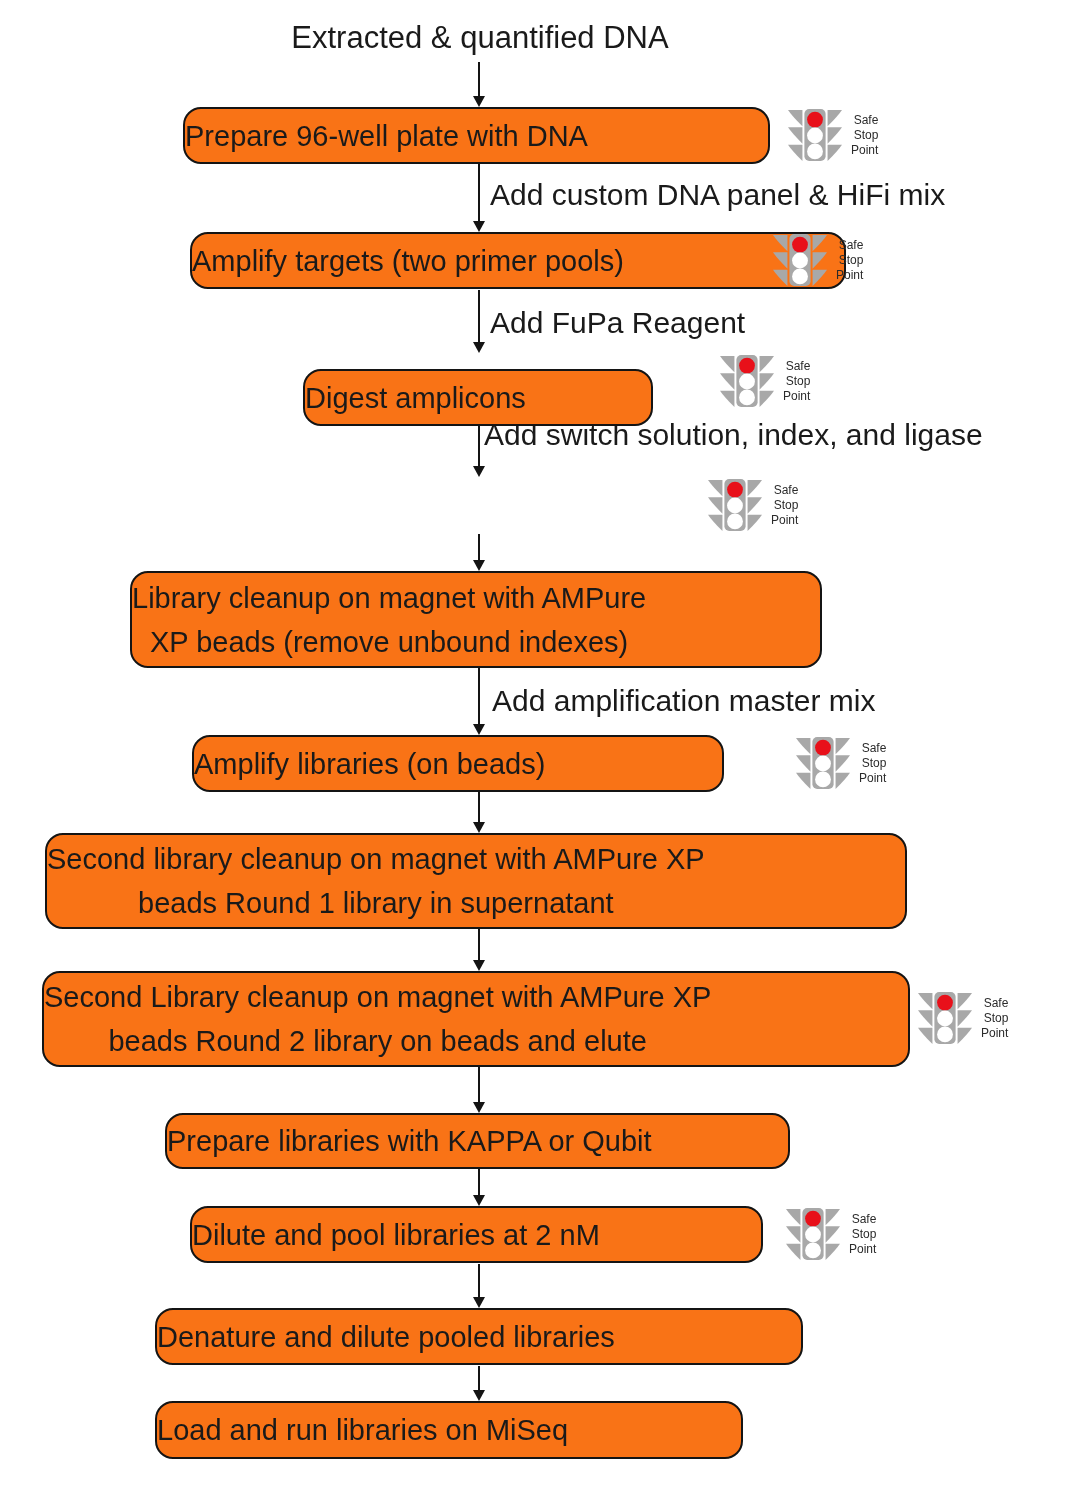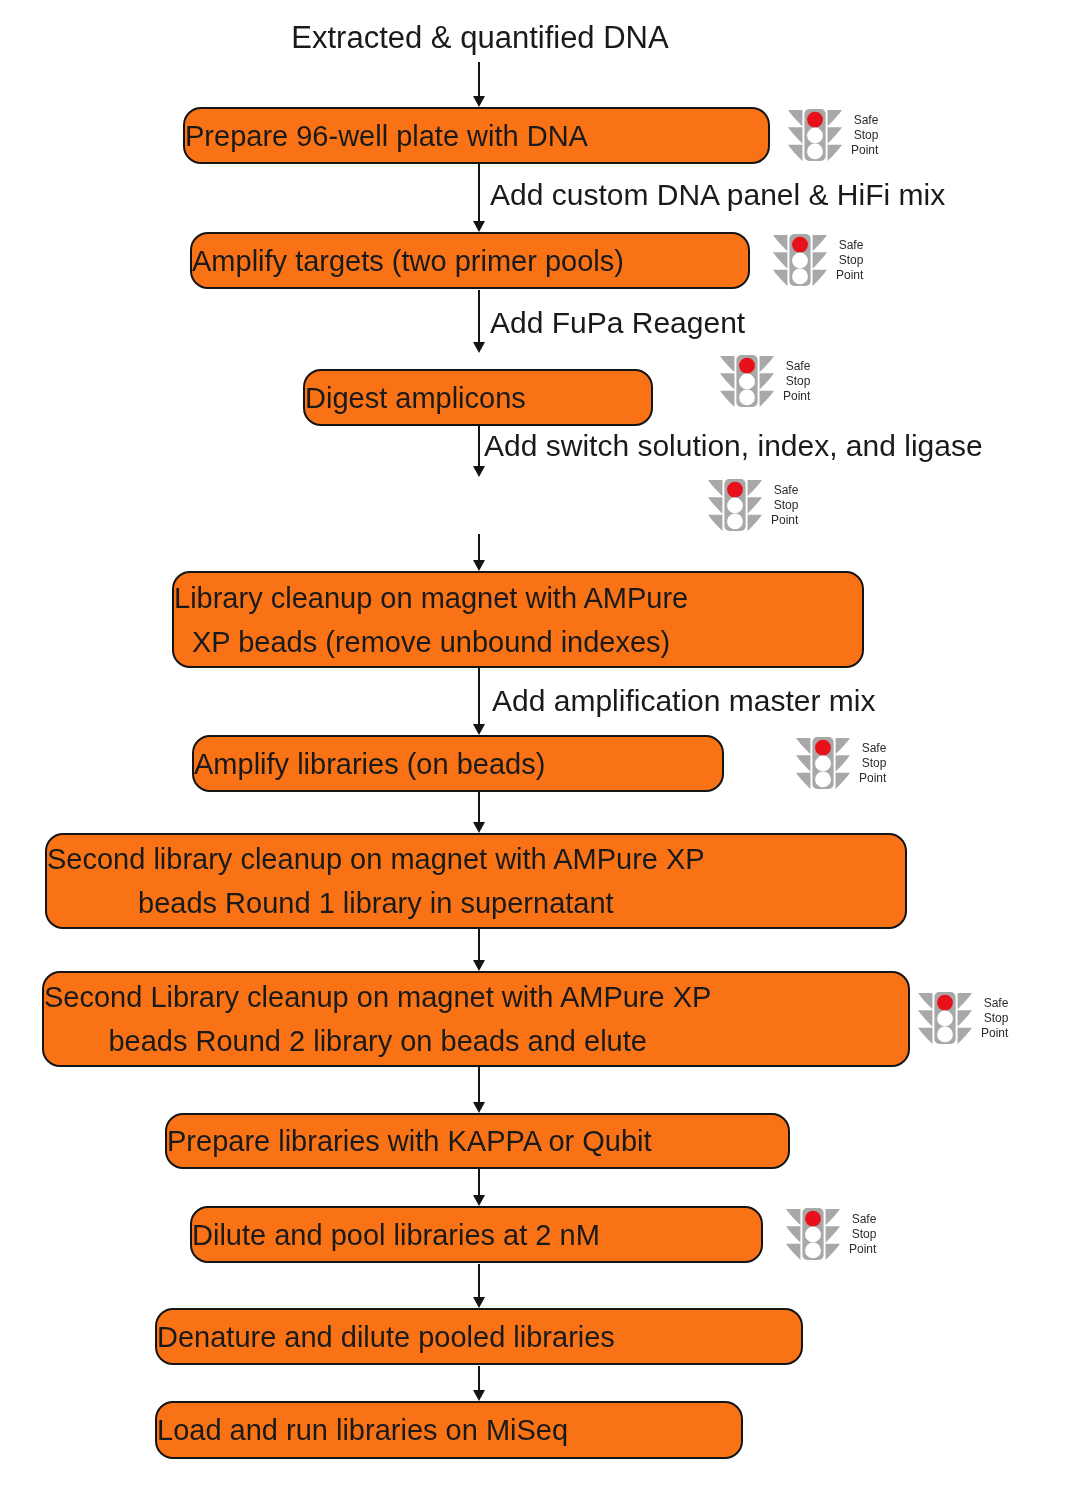--- a/index.html
+++ b/index.html
@@ -90,37 +90,37 @@
   <div class="arrow" style="top:668px;height:56px;"></div>
   <div class="arrow" style="top:792px;height:30px;"></div>
   <div class="arrow" style="top:929px;height:31px;"></div>
   <div class="arrow" style="top:1067px;height:35px;"></div>
   <div class="arrow" style="top:1169px;height:26px;"></div>
   <div class="arrow" style="top:1264px;height:33px;"></div>
   <div class="arrow" style="top:1366px;height:24px;"></div>
 
   <div class="arrow-note" style="left:490px;top:178px;">Add custom DNA panel &amp; HiFi mix</div>
   <div class="arrow-note" style="left:490px;top:306px;">Add FuPa Reagent</div>
-  <div class="arrow-note" style="left:484px;top:429px;">Add switch solution, index, and ligase</div>
+  <div class="arrow-note" style="left:484px;top:418px;">Add switch solution, index, and ligase</div>
   <div class="arrow-note" style="left:492px;top:684px;">Add amplification master mix</div>
 
   <div class="box" style="left:183px;top:107px;width:587px;height:57px;">
     <span class="ln">Prepare 96-well plate with DNA</span>
   </div>
 
-  <div class="box" style="left:190px;top:232px;width:560px;height:57px;">
+  <div class="box" style="left:190px;top:232px;width:656px;height:57px;">
     <span class="ln">Amplify targets (two primer pools)</span>
   </div>
 
   <div class="box" style="left:303px;top:353px;width:350px;height:57px;margin-top:16px;">
     <span class="ln">Digest amplicons</span>
   </div>
 
 
-  <div class="box" style="left:130px;top:571px;width:692px;height:97px;margin-left:42px;">
+  <div class="box" style="left:130px;top:571px;width:692px;height:97px;">
     <div>
       <span class="ln">Library cleanup on magnet with AMPure</span>
       <span class="ln">XP beads (remove unbound indexes)</span>
     </div>
   </div>
 
   <div class="box" style="left:192px;top:735px;width:532px;height:57px;">
     <span class="ln">Amplify libraries (on beads)</span>
   </div>
 

